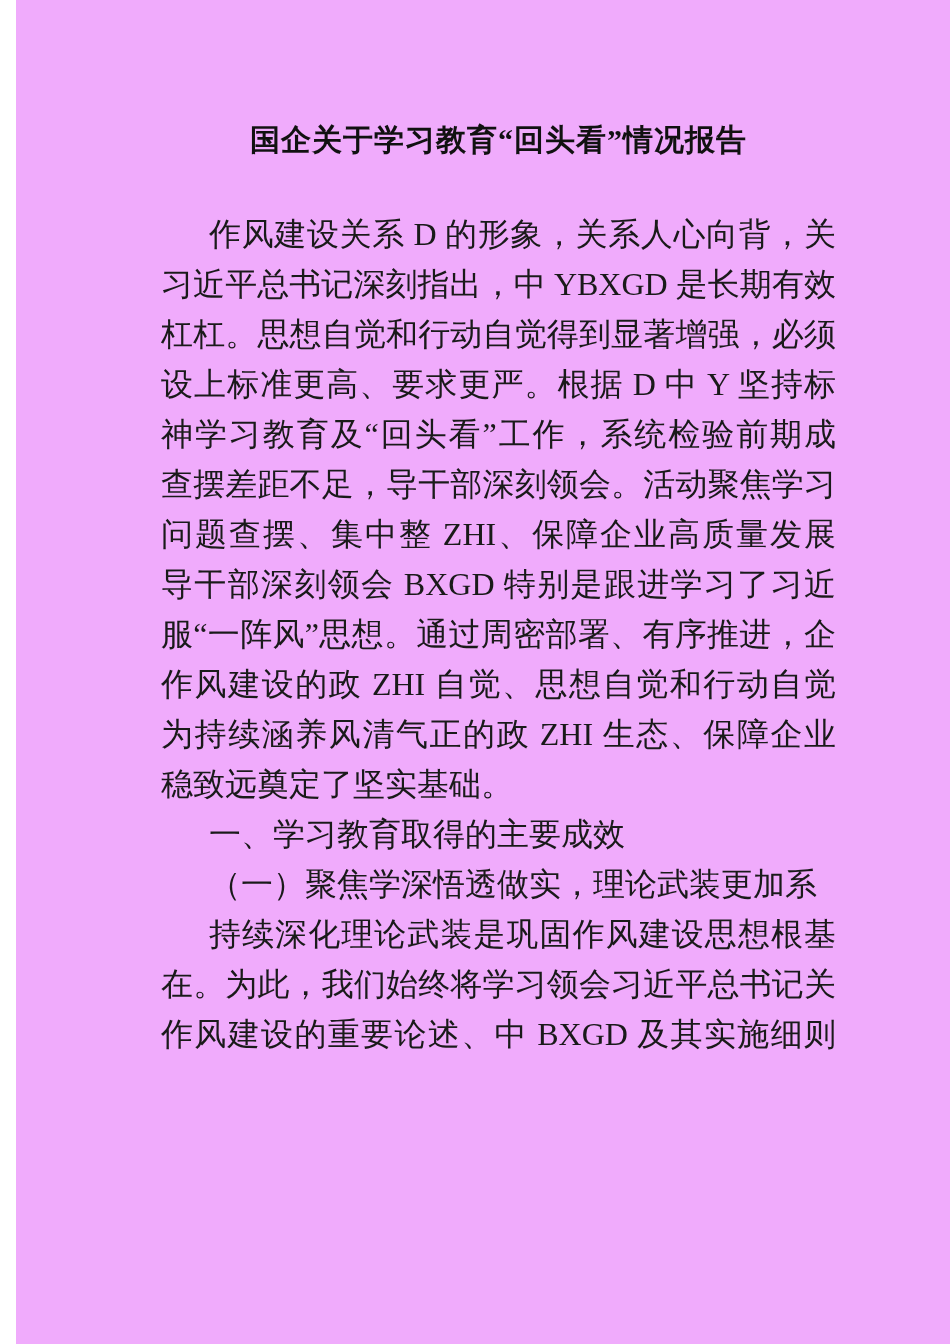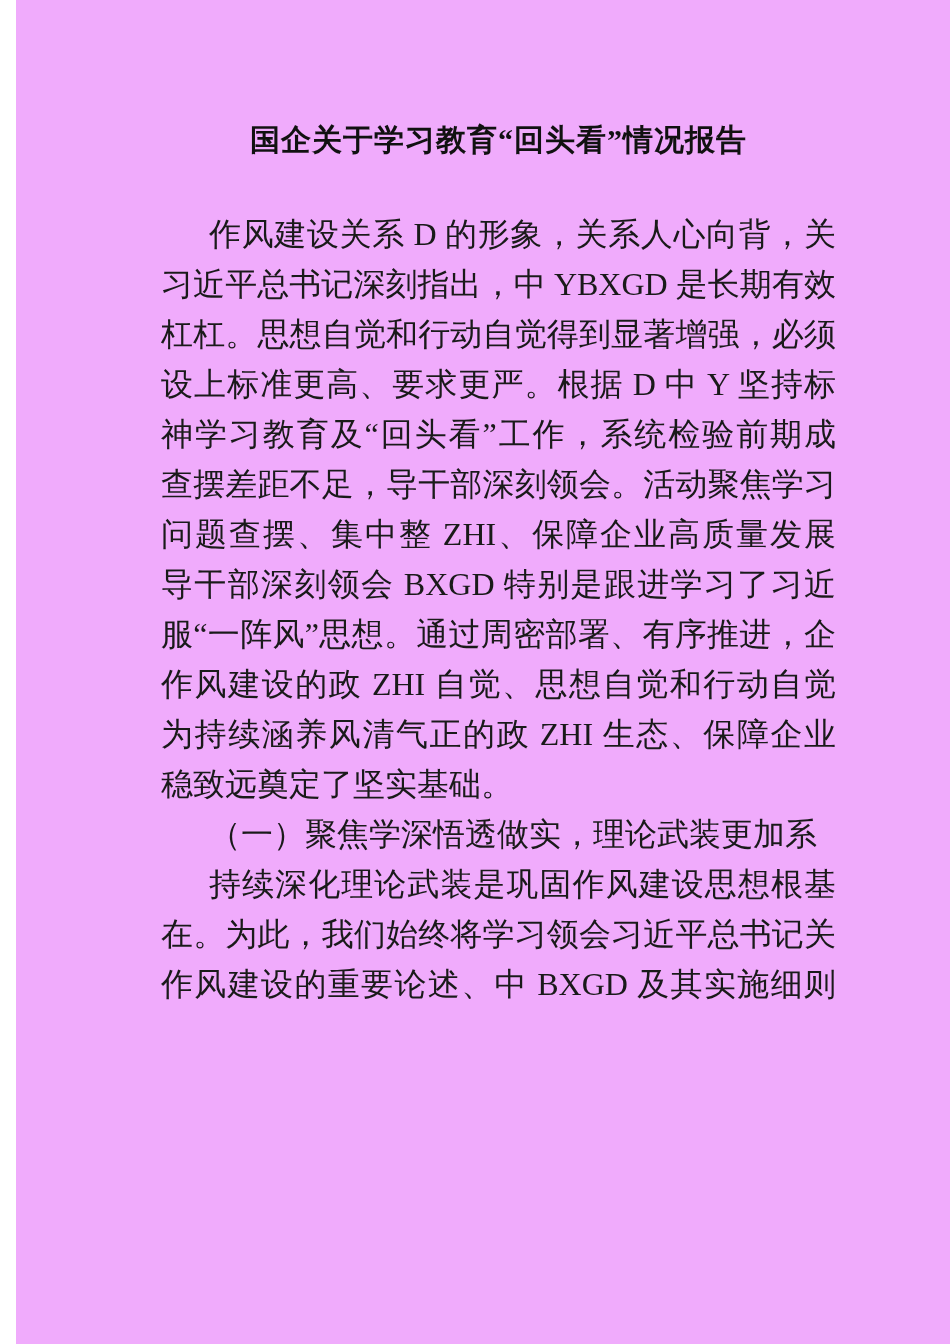--- a/index.html
+++ b/index.html
@@ -58,17 +58,18 @@
   <div class="line fill">杠杠。思想自觉和行动自觉得到显著增强，必须在作风建</div>
   <div class="line fill">设上标准更高、要求更严。根据 D 中 Y 坚持标准不，XX 企业 D</div>
   <div class="line fill">神学习教育及“回头看”工作，系统检验前期成效，深度</div>
   <div class="line fill">查摆差距不足，导干部深刻领会。活动聚焦学习教育、</div>
   <div class="line fill">问题查摆、集中整 ZHI、保障企业高质量发展行，坚持标准不</div>
   <div class="line fill">导干部深刻领会 BXGD 特别是跟进学习了习近平总书，坚决克</div>
   <div class="line fill">服“一阵风”思想。通过周密部署、有序推进，企业上下</div>
   <div class="line fill">作风建设的政 ZHI 自觉、思想自觉和行动自觉得到显著增强，</div>
   <div class="line fill">为持续涵养风清气正的政 ZHI 生态、保障企业高质量发展行</div>
   <div class="line">稳致远奠定了坚实基础。</div>
+  <div class="line indent">一、学习教育取得的主要成效</div>
   <div class="line indent">（一）聚焦学深悟透做实，理论武装更加系统深入</div>
   <div class="line indent fill">持续深化理论武装是巩固作风建设思想根基的关键所</div>
   <div class="line fill">在。为此，我们始终将学习领会习近平总书记关于加强 D 的</div>
   <div class="line fill">作风建设的重要论述、中 BXGD 及其实施细则精神置于核心</div>
 </div>
 
 </body></html>

